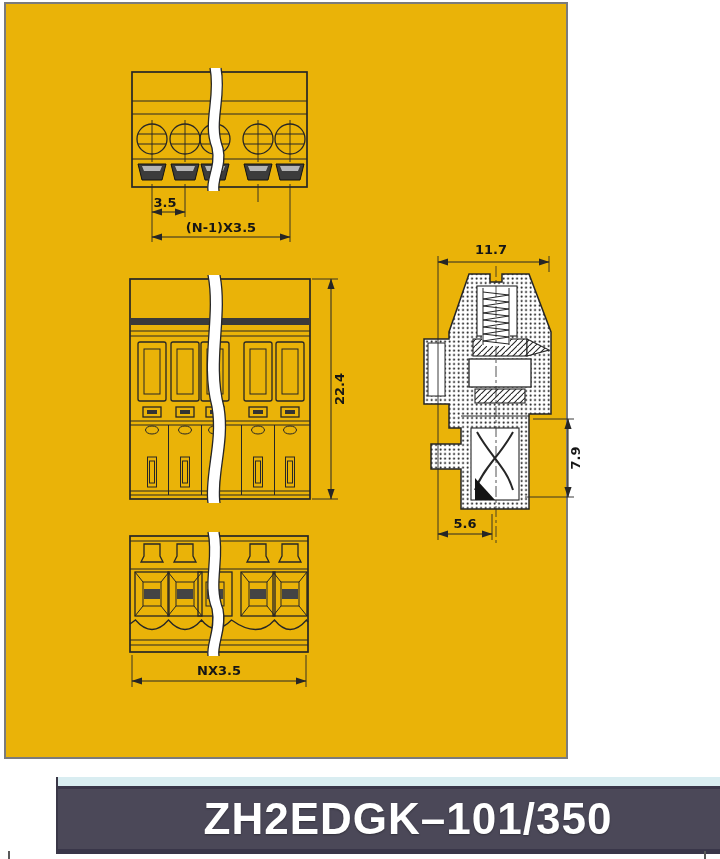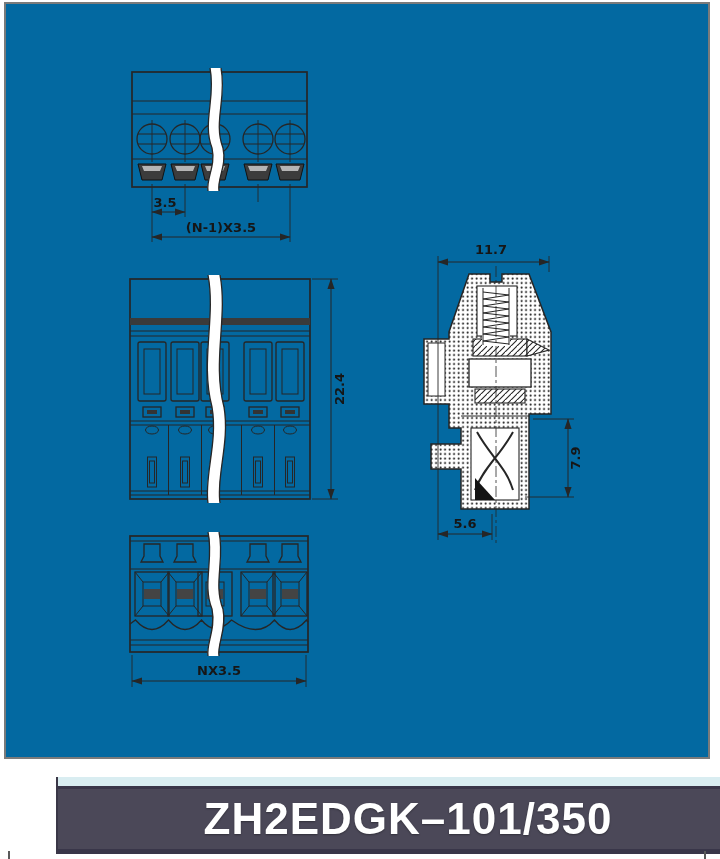--- a/index.html
+++ b/index.html
@@ -1,22 +1,22 @@
 <!DOCTYPE html>
 <html><head>
 <meta charset="utf-8">
 <style>
   html,body{margin:0;padding:0;}
   body{
     width:720px;height:859px;position:relative;overflow:hidden;
     background:#ffffff;font-family:"Liberation Sans",sans-serif;
   }
   .sheet{
-    position:absolute;left:4px;top:2px;width:706px;height:757px;
-    border:2px solid #7b7b7b;background:#0369a1;box-sizing:border-box;
+    position:absolute;left:4px;top:2px;width:564px;height:757px;
+    border:2px solid #7b7b7b;background:#eab308;box-sizing:border-box;
   }
   .view{position:absolute;}
   
   .oln{stroke:#262626;stroke-width:1.7;fill:none;}
   .oln2{stroke:#262626;stroke-width:1.3;fill:none;}
   .th{stroke:#262626;stroke-width:1;fill:none;}
   .ext{stroke:#262626;stroke-width:0.9;fill:none;}
   .dim{stroke:#262626;stroke-width:1;fill:none;marker-start:url(#arr);marker-end:url(#arr);}
   .ctr{stroke:#262626;stroke-width:0.8;fill:none;stroke-dasharray:11 3 3 3;}
   .brk{stroke:#262626;stroke-width:1.3;fill:none;}

